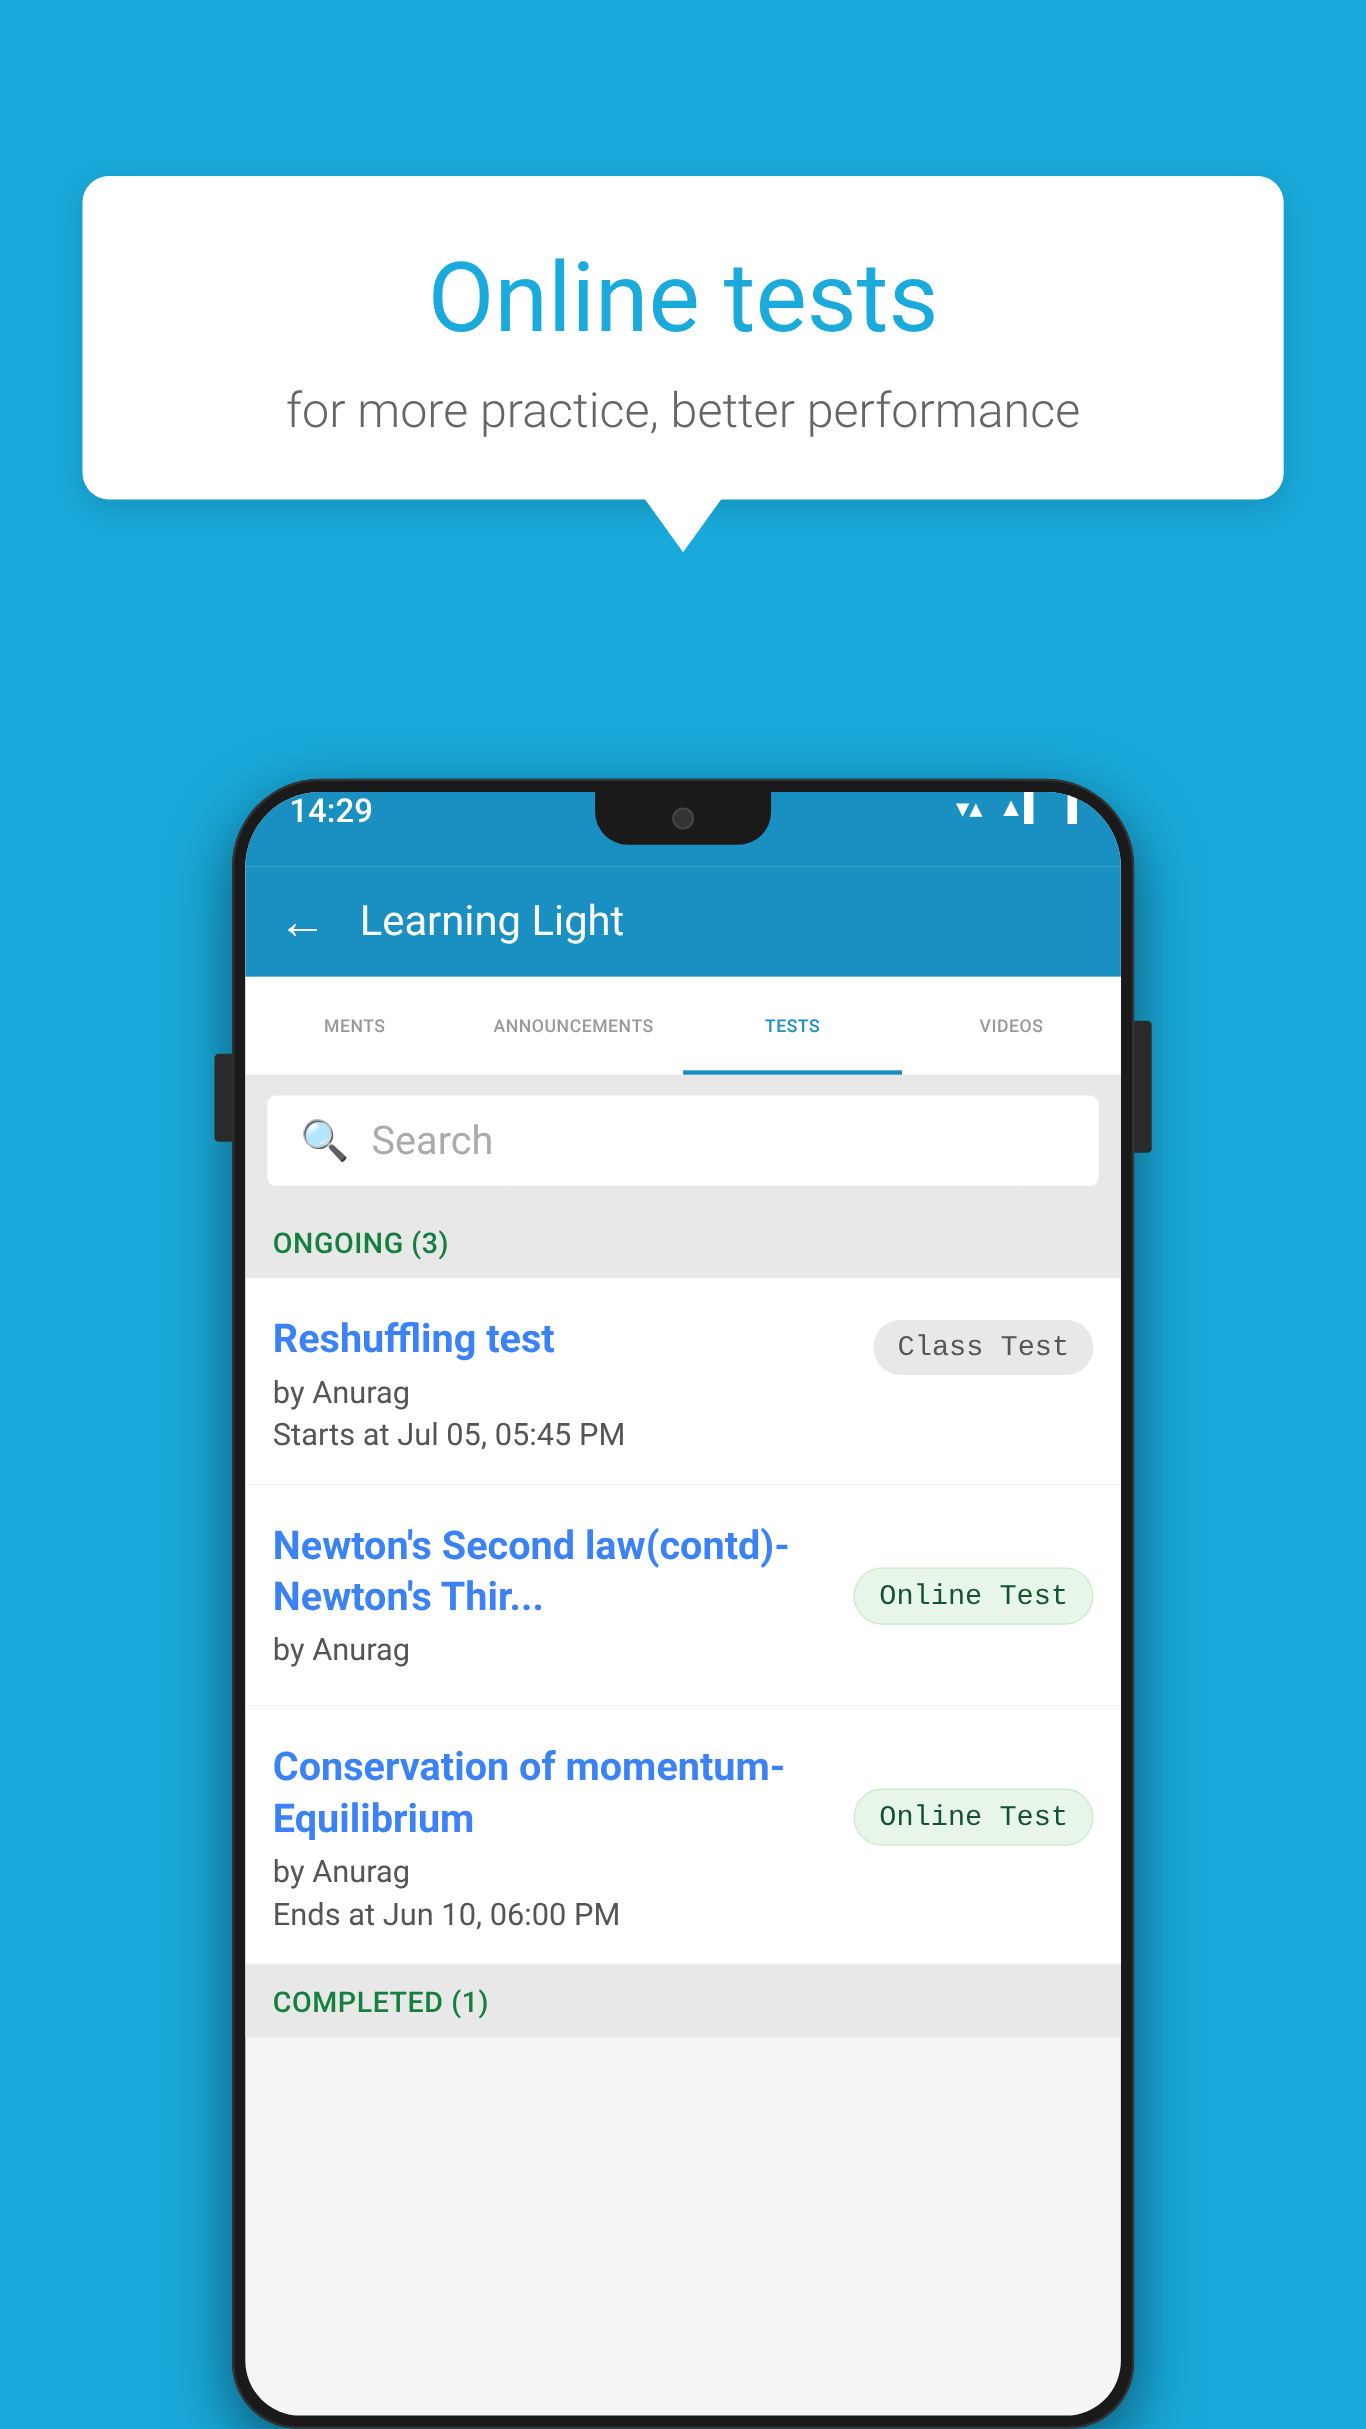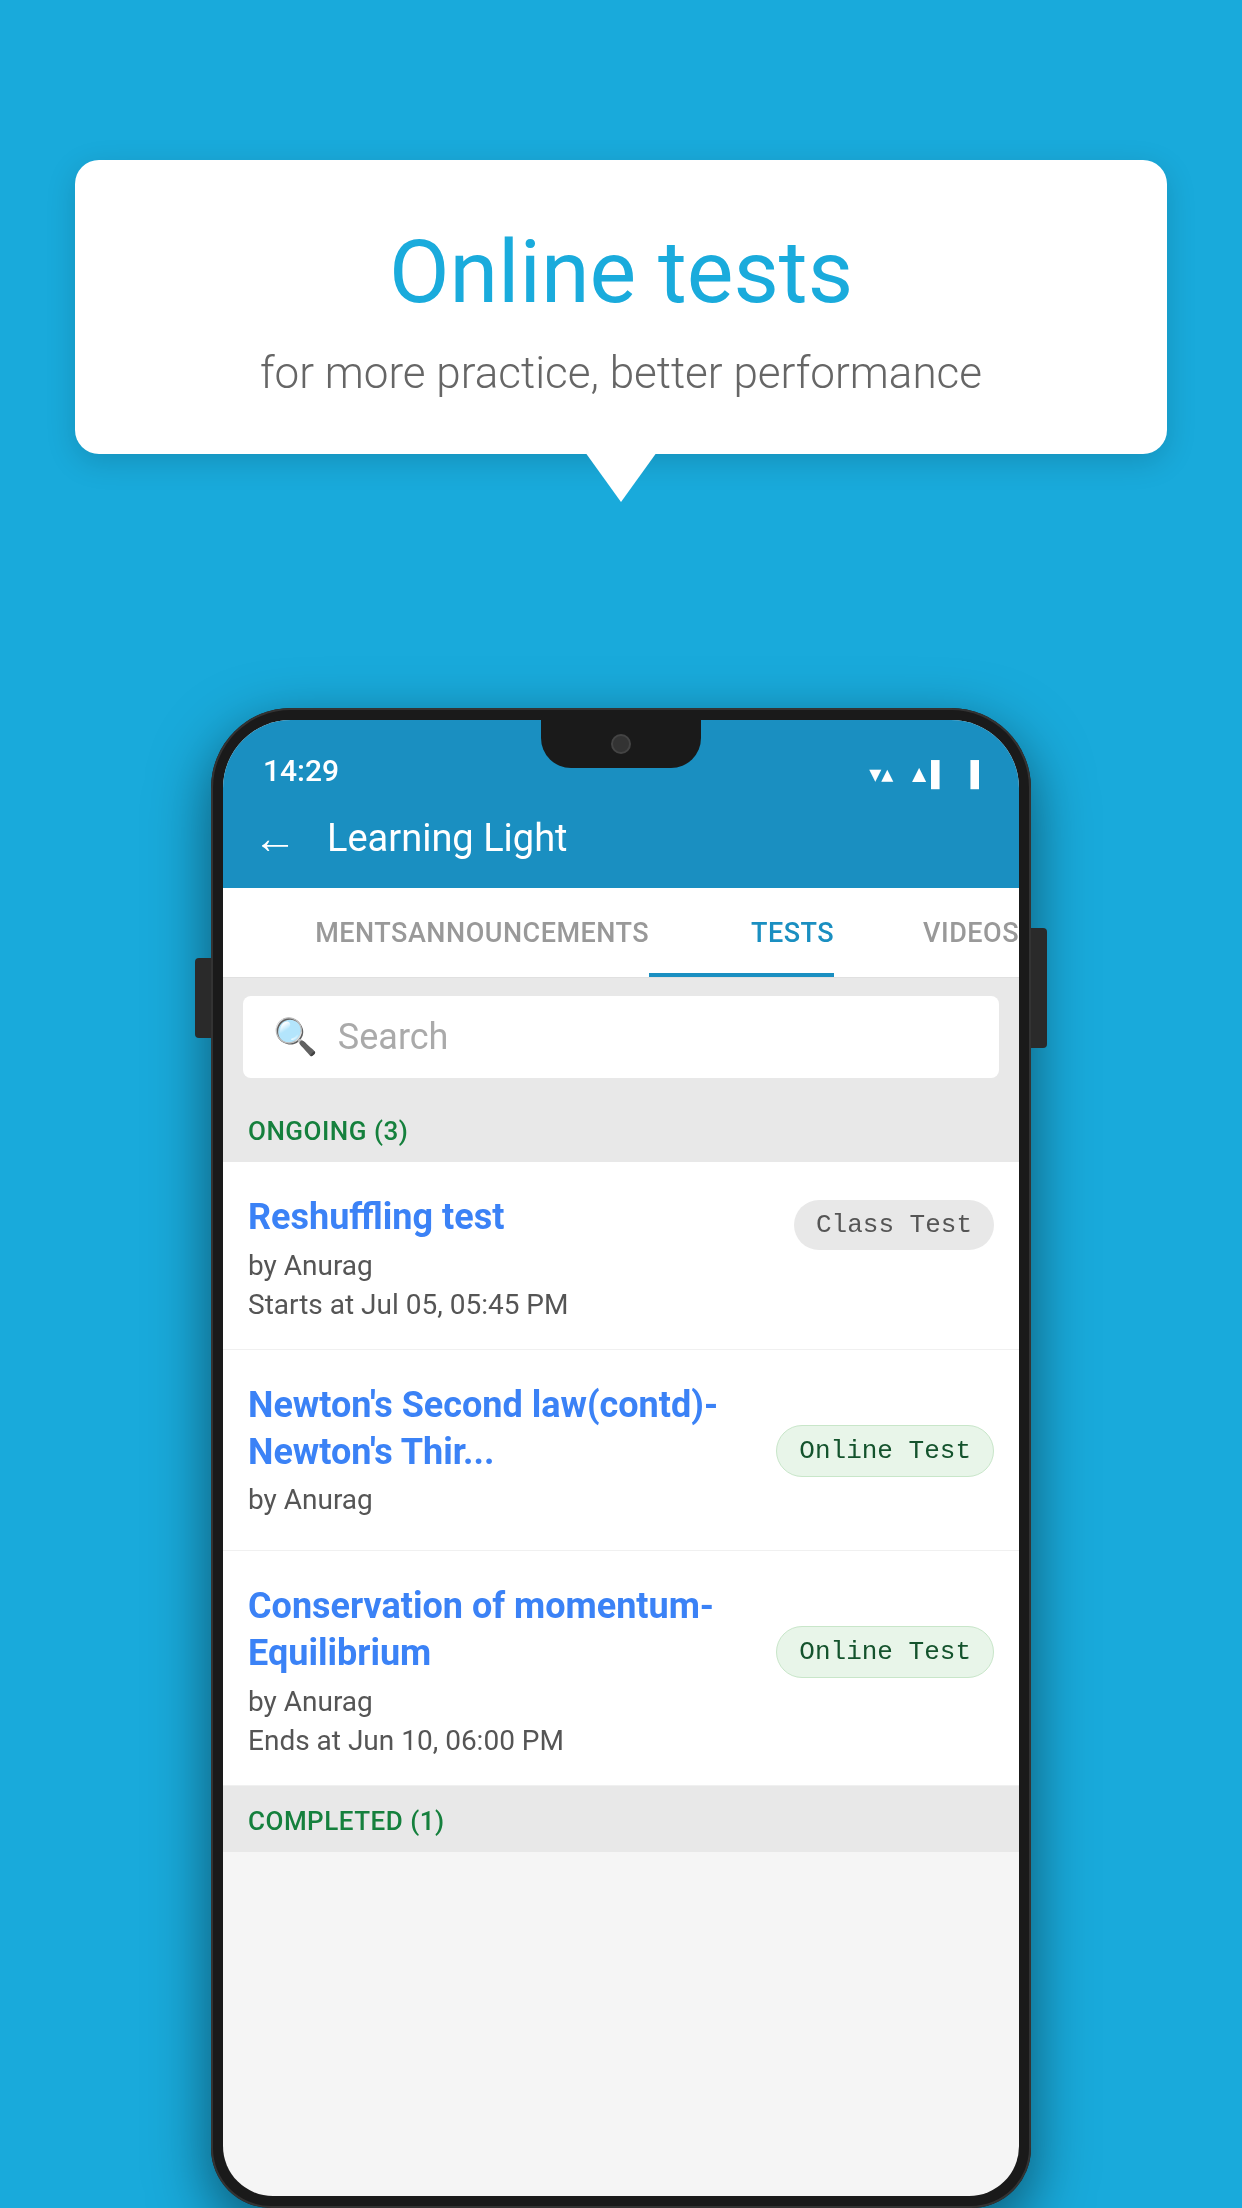--- a/index.html
+++ b/index.html
@@ -132,21 +132,21 @@
       background: #333;
       border-radius: 50%;
       border: 2px solid #444;
     }
 
     
     .status-bar {
       height: 68px;
       background: #1A8FC1;
       display: flex;
-      align-items: flex-end;
+      align-items: flex-start;
       justify-content: space-between;
       padding: 0 40px;
       padding-top: 0;
       position: relative;
       z-index: 50;
     }
 
     .status-time {
       color: white;
       font-size: 30px;
@@ -193,22 +193,22 @@
       height: 90px;
       align-items: center;
       border-bottom: 1px solid #e0e0e0;
     }
 
     .tab-item {
       flex: 1;
       height: 100%;
       display: flex;
       align-items: center;
-      justify-content: flex-end;
-      font-size: 27px;
+      justify-content: center;
+      font-size: 16px;
       color: #999;
       font-weight: 500;
       letter-spacing: 0.5px;
       position: relative;
       text-transform: uppercase;
     }
 
     .tab-item.active {
       color: #1A8FC1;
     }

